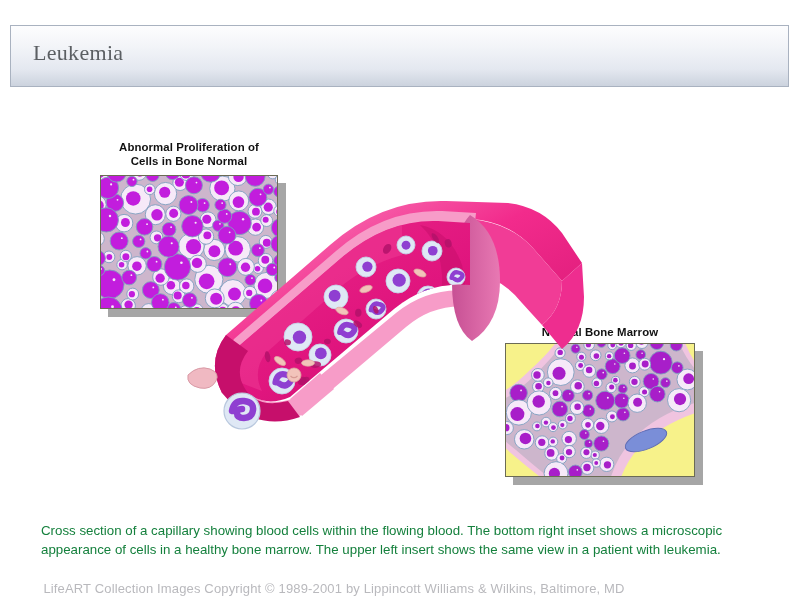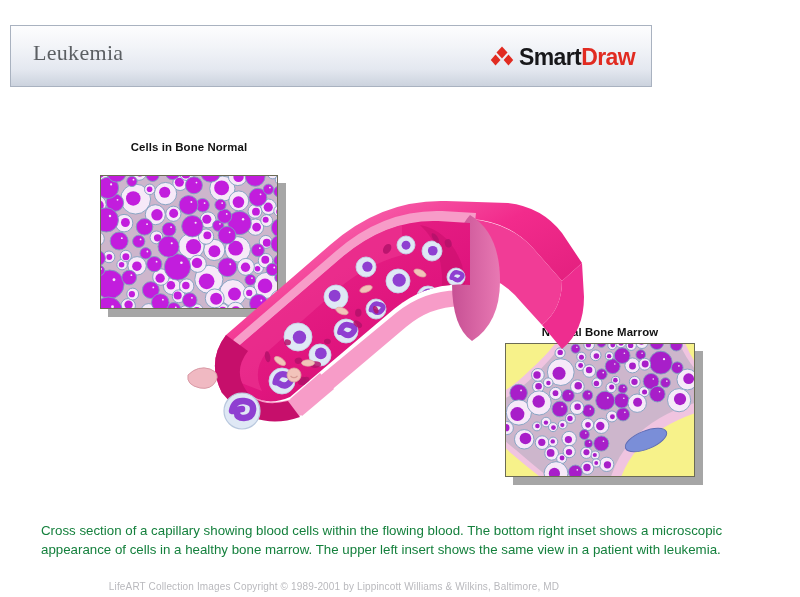--- a/index.html
+++ b/index.html
@@ -1,35 +1,35 @@
 <!DOCTYPE html>
 <html><head>
 <meta charset="utf-8">
 <style>
   html,body{margin:0;padding:0;background:#ffffff;}
   body{width:800px;height:597px;position:relative;overflow:hidden;
        font-family:"Liberation Sans",sans-serif;}
 
   
-  .header{position:absolute;left:10px;top:25px;width:642px;height:62px;
+  .header{position:absolute;left:10px;top:25px;width:779px;height:62px;
           box-sizing:border-box;border:1px solid #a9b2c0;
           background:linear-gradient(to bottom,#fdfdfe 0%,#f2f4f8 35%,#e4e8f0 72%,#ccd3de 100%);}
   .header-title{position:absolute;left:22px;top:14px;font-family:"Liberation Serif",serif;
                 font-size:22px;color:#5b5f63;letter-spacing:.3px;}
   .logo{position:absolute;right:16px;top:16px;height:30px;display:flex;align-items:center;}
   .logo-mark{width:24px;height:24px;position:relative;margin-right:5px;}
   .logo-word{font-size:23px;font-weight:bold;letter-spacing:-.6px;line-height:23px;}
   .logo-smart{color:#17171a;}
   .logo-draw{color:#e12b21;}
 
   
   .caption{position:absolute;left:41px;top:522px;width:725px;font-size:13.3px;
            line-height:18.5px;color:#15803d;}
   .copyright{position:absolute;left:0;top:581px;width:668px;text-align:center;
-             font-size:10px;color:#b9b9bd;letter-spacing:.15px;}
+             font-size:13px;color:#b9b9bd;letter-spacing:.15px;}
 
   
   .inset-label{position:absolute;font-size:11.4px;font-weight:bold;color:#111;
                text-align:center;line-height:14px;letter-spacing:.1px;}
   .inset{position:absolute;box-sizing:border-box;border:1px solid #6b6b55;overflow:hidden;}
   .inset-shadow{position:absolute;background:#a6a6a6;}
 
   #abn-label{left:100px;top:140px;width:178px;}
   #abn-shadow{left:108px;top:183px;width:178px;height:134px;}
   #abn-inset{left:100px;top:175px;width:178px;height:134px;background:#cdb6cc;}
@@ -39,33 +39,24 @@
   #norm-inset{left:505px;top:343px;width:190px;height:134px;background:#cdb6cc;}
 
   .vessel{position:absolute;left:170px;top:185px;width:430px;height:265px;}
   svg{display:block;}
 </style>
 </head>
 <body>
 
 <div class="header">
   <div class="header-title">Leukemia</div>
-  <div class="logo">
-    <div class="logo-mark">
-      <svg width="24" height="24" viewBox="0 0 24 24">
-        <polygon points="12,1.5 17.5,7.5 12,13.5 6.5,7.5" fill="#e12b21"></polygon>
-        <polygon points="5.5,9.5 10.5,15 5.5,20.5 0.8,15" fill="#e12b21"></polygon>
-        <polygon points="18.5,9.5 23.2,15 18.5,20.5 13.6,15" fill="#e12b21"></polygon>
-      </svg>
-    </div>
-    <div class="logo-word"><span class="logo-smart">Smart</span><span class="logo-draw">Draw</span></div>
-  </div>
 </div>
 
 <div class="inset-label" id="abn-label">
+  <div>Abnormal Proliferation of</div>
   <div>Cells in Bone Normal</div>
 </div>
 <div class="inset-shadow" id="abn-shadow"></div>
 <div class="inset" id="abn-inset">
   <svg width="176" height="132" viewBox="0 0 176 132">
     <rect width="176" height="132" fill="#cdb6cc"></rect>
     <g id="abn-cells">
         <circle cx="95.78172783729701" cy="134.19286591289233" r="6.346691549451412" fill="#f6e9f8" stroke="#7f9fbf" stroke-width="0.9"></circle>
         <circle cx="95.84659755196007" cy="135.0145260095245" r="3.9758992349565823" fill="#c21ddd"></circle>
         <circle cx="34.57262422450475" cy="23.06964911290894" r="14.984238806173316" fill="#f6e9f8" stroke="#7f9fbf" stroke-width="0.9"></circle>

